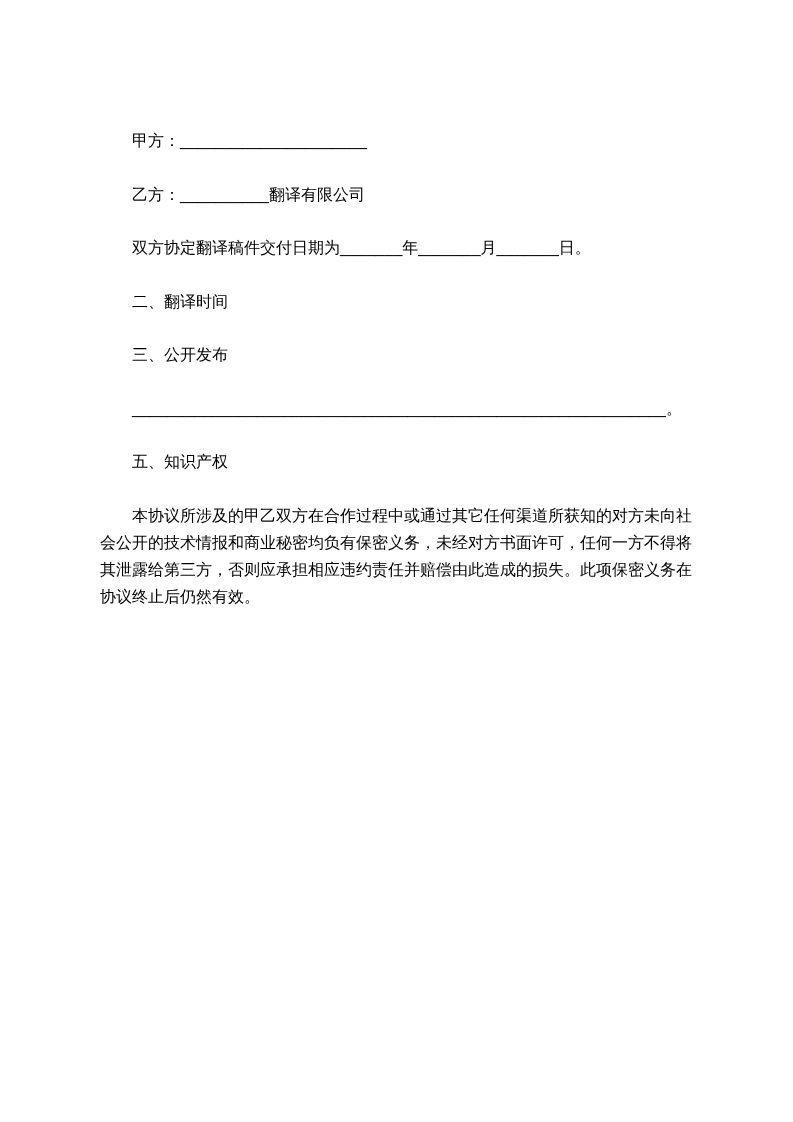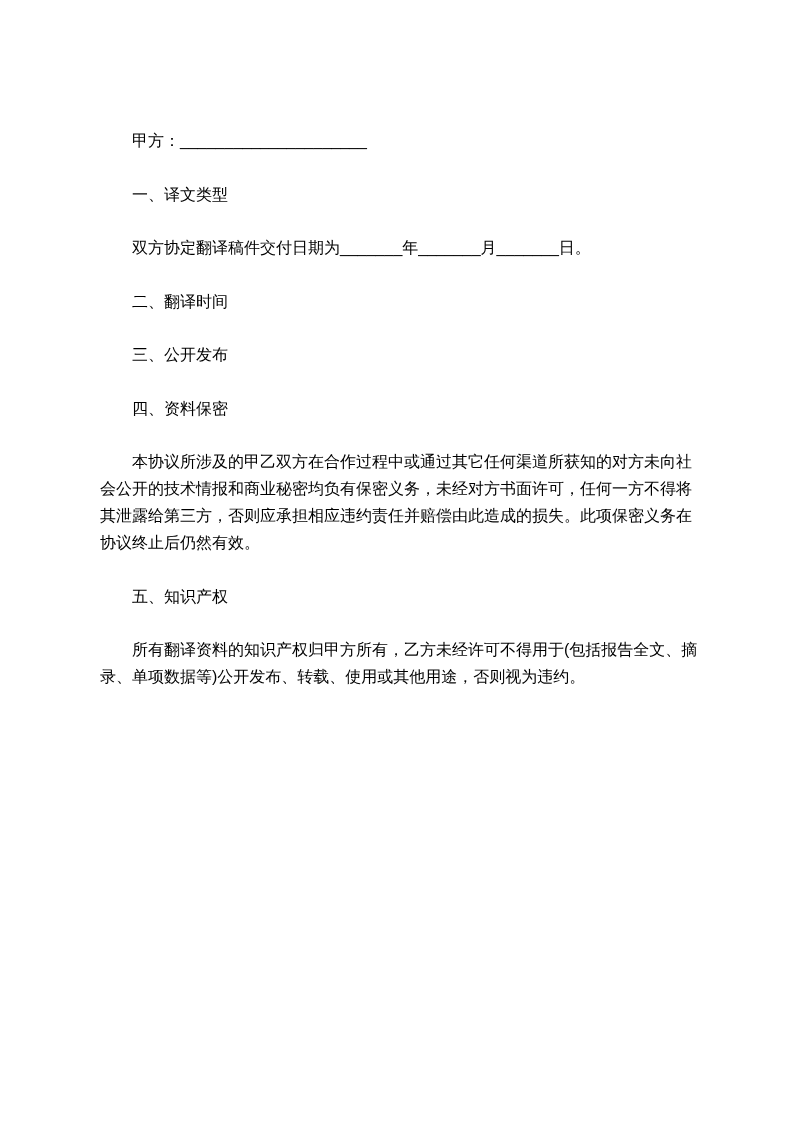--- a/index.html
+++ b/index.html
@@ -27,21 +27,20 @@
       text-indent: 32px;
       word-break: break-all;
       white-space: normal;
     }
   </style>
 </head>
 <body>
 
 <div class="doc-page">
   <p>甲方：_____________________</p>
-  <p>一、译文类型</p>
+  <p>乙方：__________翻译有限公司</p>
   <p>双方协定翻译稿件交付日期为_______年_______月_______日。</p>
   <p>二、翻译时间</p>
   <p>三、公开发布</p>
-  <p>四、资料保密</p>
+  <p>____________________________________________________________。</p>
+  <p>五、知识产权</p>
   <p>本协议所涉及的甲乙双方在合作过程中或通过其它任何渠道所获知的对方未向社会公开的技术情报和商业秘密均负有保密义务，未经对方书面许可，任何一方不得将其泄露给第三方，否则应承担相应违约责任并赔偿由此造成的损失。此项保密义务在协议终止后仍然有效。</p>
-  <p>五、知识产权</p>
-  <p>所有翻译资料的知识产权归甲方所有，乙方未经许可不得用于(包括报告全文、摘录、单项数据等)公开发布、转载、使用或其他用途，否则视为违约。</p>
 </div>
 
 </body></html>

